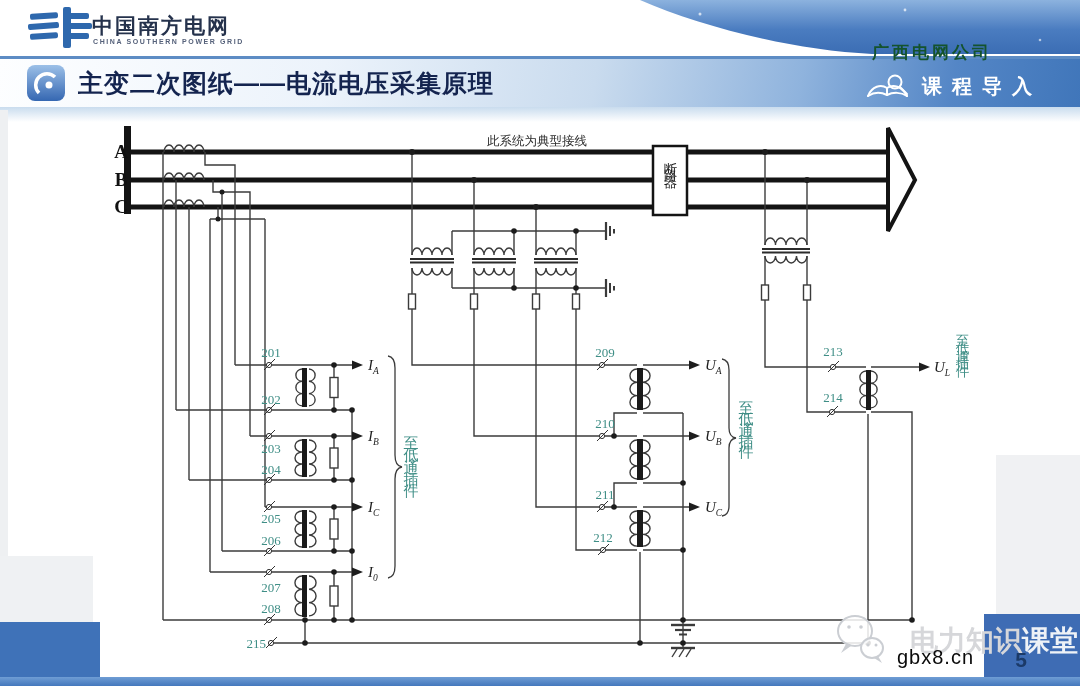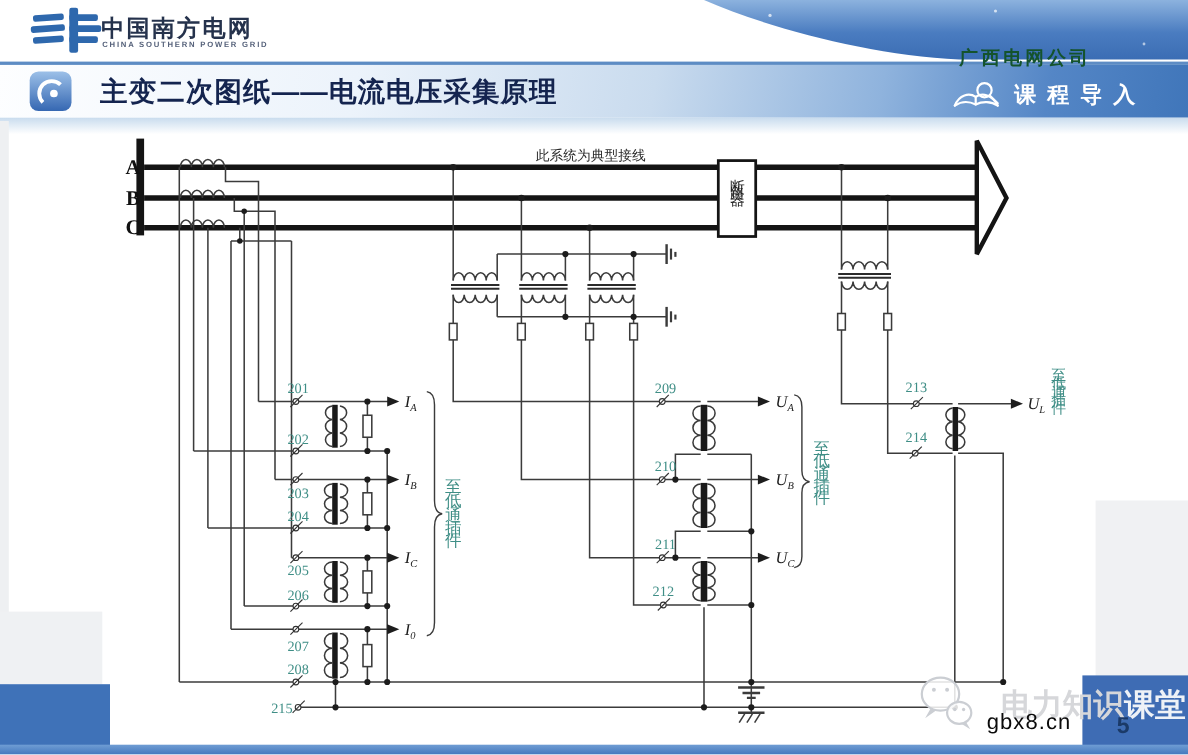--- a/index.html
+++ b/index.html
@@ -8,21 +8,21 @@
   .abs{position:absolute;}
   
   .top-band{left:0;top:0;width:1080px;height:56px;background:#fff;}
   .logo-cn{left:92px;top:12px;font-size:21px;font-weight:bold;color:#25324c;letter-spacing:2px;}
   .logo-en{left:93px;top:38px;font-size:7px;color:#55617a;letter-spacing:1.6px;font-weight:bold;}
   .company{left:872px;top:21px;width:170px;text-align:left;font-size:17px;color:#14532d;
            font-weight:bold;letter-spacing:3px;z-index:5;margin-top:20px;}
   .title-bar{left:0;top:56px;width:1080px;height:48px;border-top:3px solid #5d8cc4;
      background:linear-gradient(100deg,#fdfeff 0%,#ecf3fb 30%,#c9dbee 55%,#8fb3dd 74%,#5486c6 88%,#4076ba 100%);}
   .bar-strip{left:0;top:107px;width:1080px;height:15px;background:linear-gradient(#c9dcee,#ffffff);}
-  .page-title{left:78px;top:67px;font-size:25px;font-weight:bold;color:#14244f;letter-spacing:1px;z-index:6;margin-left:13px;}
+  .page-title{left:78px;top:67px;font-size:25px;font-weight:bold;color:#14244f;letter-spacing:1px;z-index:6;}
   .corner-label{left:922px;top:73px;font-size:20px;font-weight:bold;color:#ffffff;letter-spacing:10px;z-index:6;}
   
   .vtext{writing-mode:vertical-rl;text-orientation:upright;font-family:"Liberation Serif",serif;z-index:4;}
   .breaker-text{left:661px;top:151px;font-size:13.5px;color:#1d1d1d;letter-spacing:7px;}
   .plug{color:#3f8e86;}
   .plug1{left:401px;top:424px;font-size:15px;letter-spacing:12px;}
   .plug2{left:736px;top:389px;font-size:15px;letter-spacing:11px;}
   .plug3{left:953px;top:324px;font-size:13.5px;letter-spacing:7.5px;}
   
   .left-gray{left:0;top:556px;width:93px;height:66px;background:#eff1f3;}

